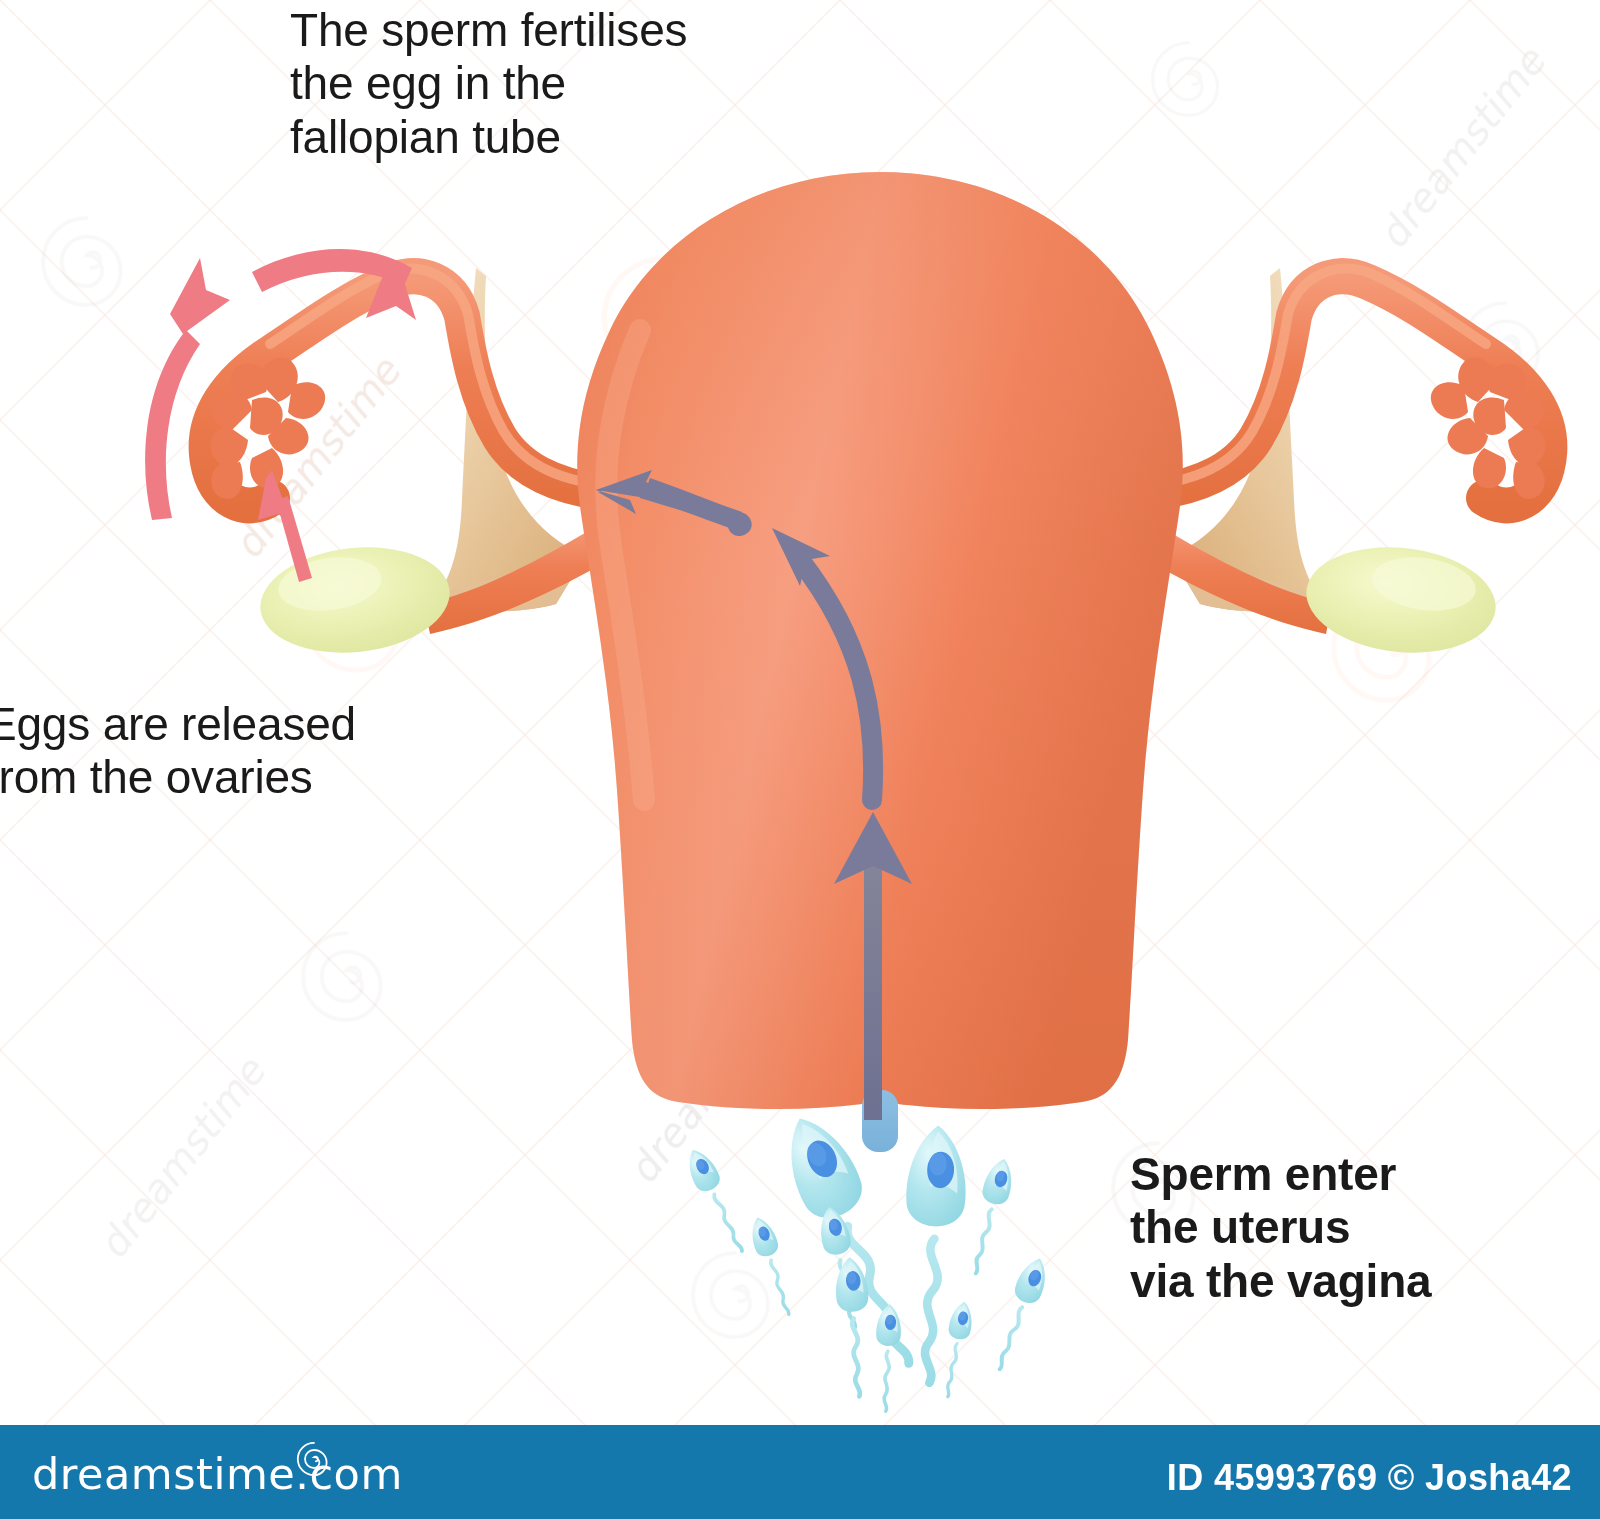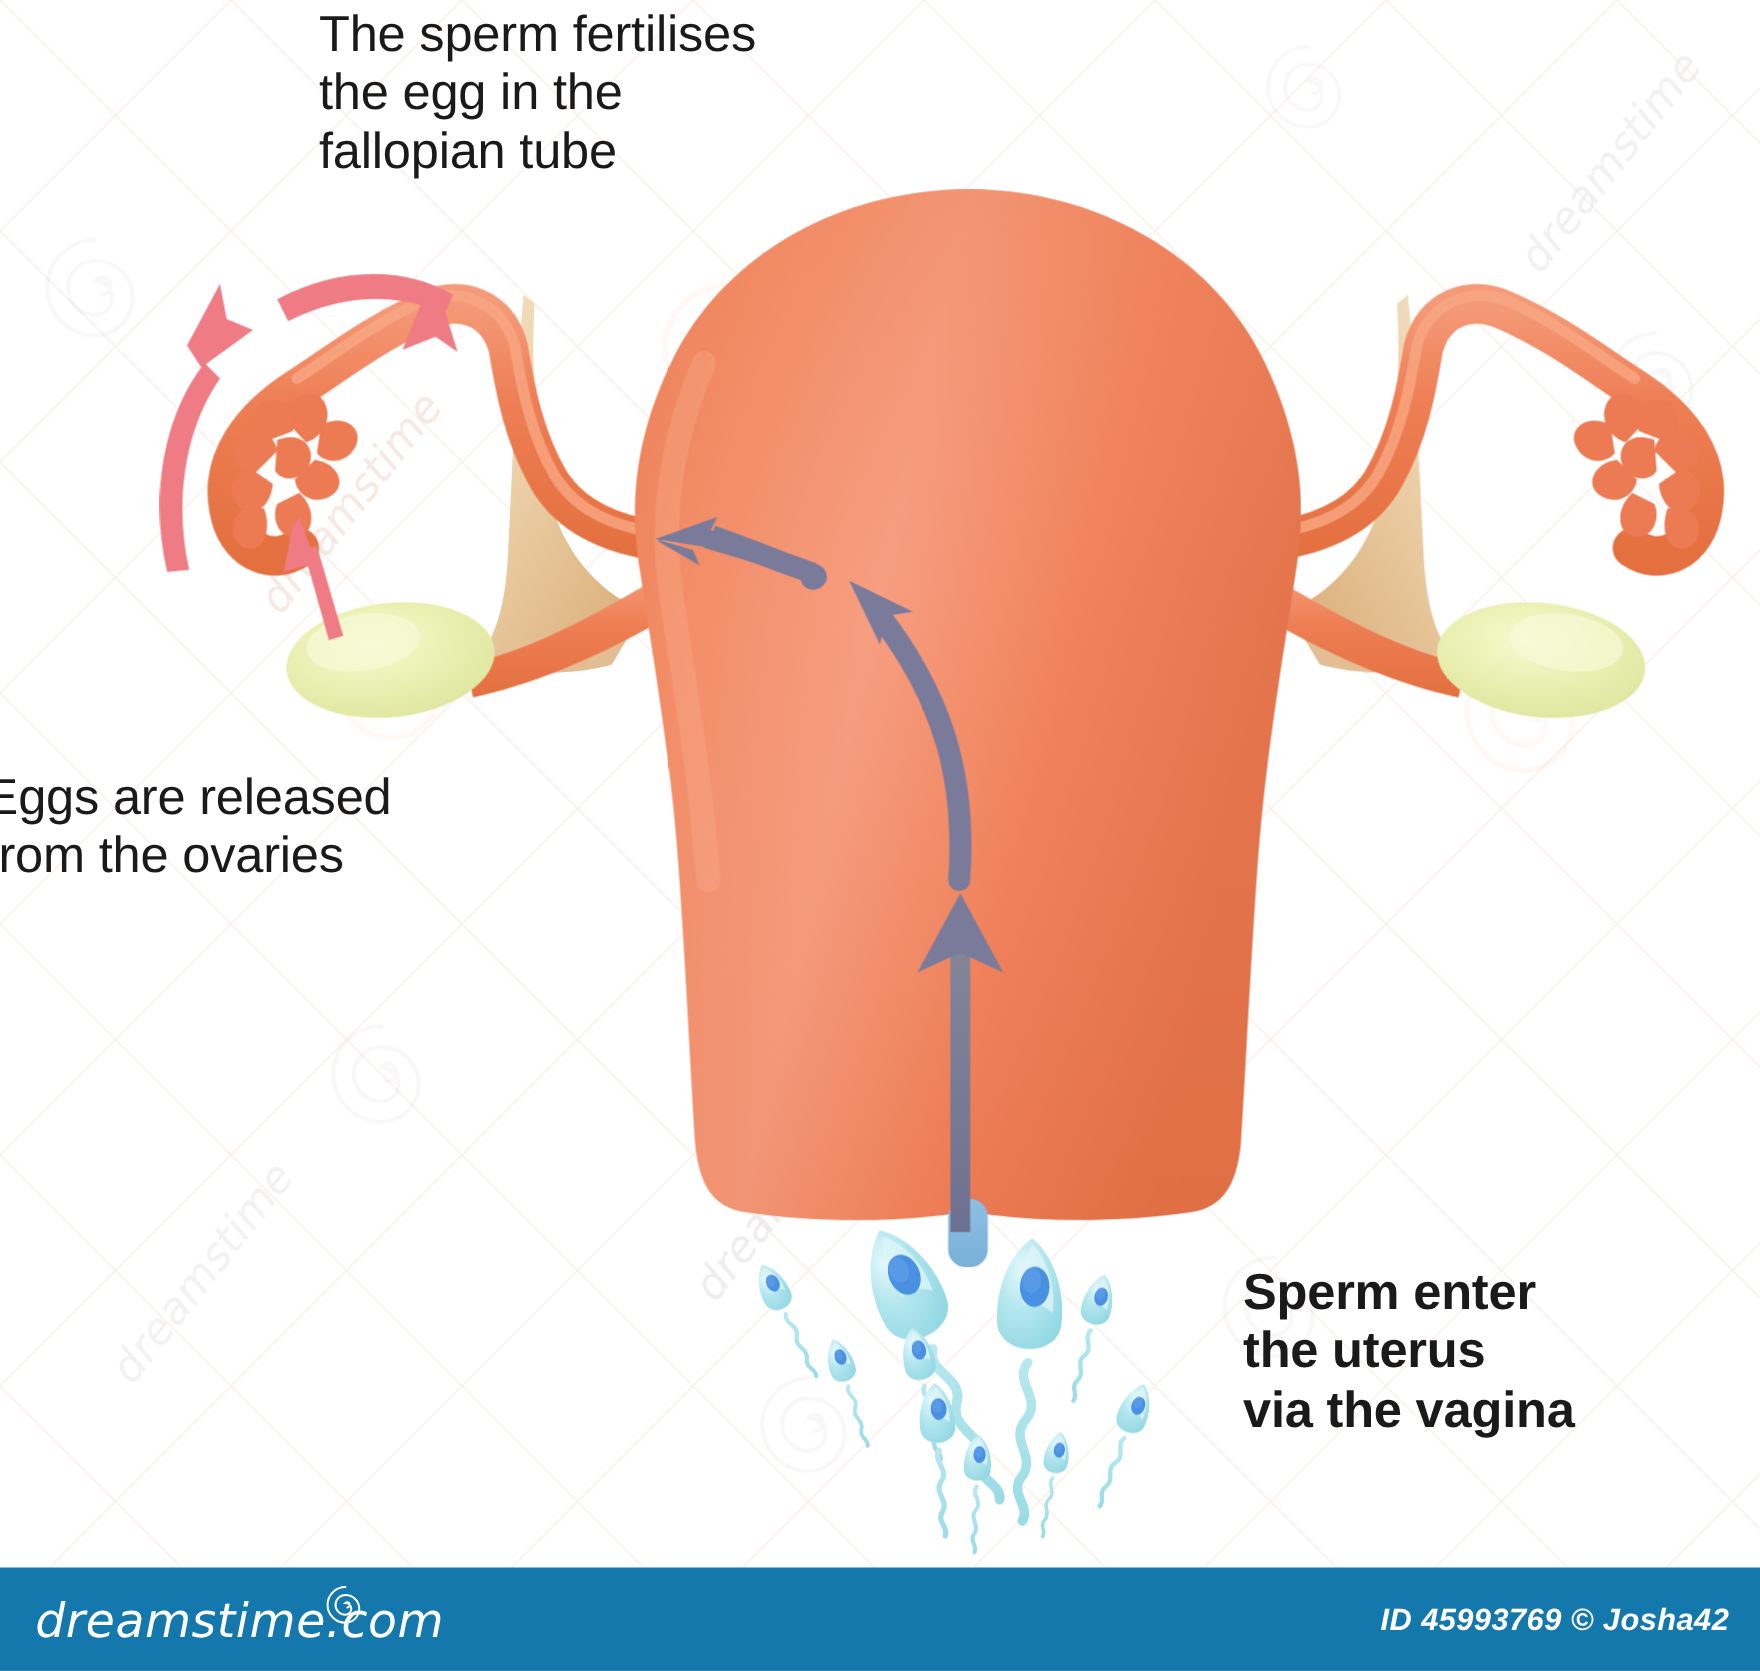--- a/index.html
+++ b/index.html
@@ -23,34 +23,33 @@
     font-weight:400;
   }
   #lbl-fertilise{left:290px;top:4px;width:560px;}
   #lbl-eggs{left:-14px;top:698px;width:408px;}
   #lbl-flagella{left:1026px;top:750px;width:570px;}
   #lbl-enter{left:1130px;top:1148px;width:480px;font-weight:bold;}
 
   #footer{
     position:absolute;left:0;top:1425px;width:1600px;height:94px;
     background:#1478ad;
-    font-style:italic;
   }
   #dt-logo{
     position:absolute;left:32px;top:24px;
     color:#ffffff;
     font-size:43px;
     letter-spacing:0.5px;
     font-family:"DejaVu Sans", sans-serif;
     font-weight:400;
   }
   #dt-spiral{position:absolute;left:296px;top:16px;width:36px;height:36px;}
   #dt-id{
     position:absolute;right:28px;top:32px;
-    color:#ffffff;font-size:28px;font-weight:700;
+    color:#ffffff;font-size:36px;font-weight:700;
     letter-spacing:0.4px;
     margin-left:23px;
   }
 </style>
 </head>
 <body>
 
 <div id="stage">
 
   <svg id="art" viewBox="0 0 1600 1519" xmlns="http://www.w3.org/2000/svg">

